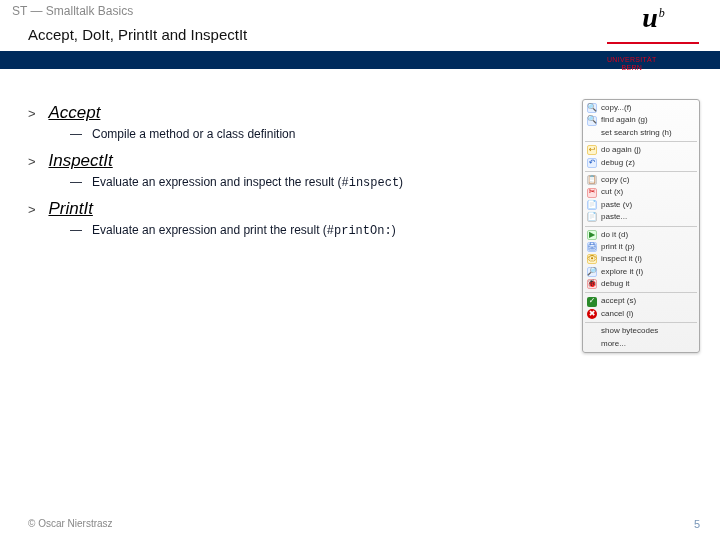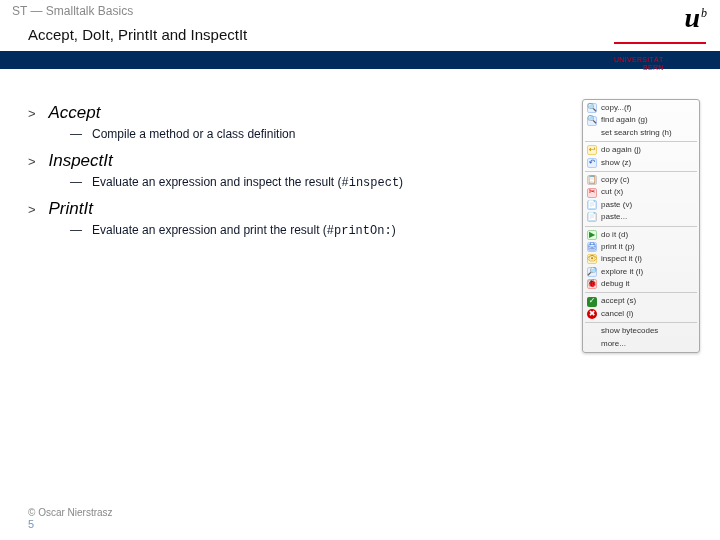--- a/index.html
+++ b/index.html
@@ -22,24 +22,24 @@
     font-weight: normal;
     color: #111;
   }
   .divider {
     height: 18px;
     background: #002b5c;
     width: 100%;
   }
   .logo-area {
     position: absolute;
-    right: 14px;
+    right: 21px;
     top: 2px;
     width: 92px;
-    text-align: right;
+    text-align: center;
   }
   .logo-u {
     font-family: Georgia, 'Times New Roman', serif;
     font-style: italic;
     font-size: 28px;
     font-weight: bold;
     letter-spacing: -1px;
   }
   .logo-u sup {
     font-size: 12px;
@@ -77,20 +77,21 @@
   .chev {
     display: inline-block;
     width: 16px;
     color: #444;
     font-size: 13px;
   }
   .term {
     font-size: 17px;
     font-style: italic;
     font-weight: 500;
+    text-decoration: underline;
   }
   .desc {
     padding-left: 42px;
     font-size: 12px;
     color: #0f172a;
     line-height: 1.3;
     margin-top: 4px;
   }
   .desc .dash { display:inline-block; width: 22px; }
   .code { font-family: "Courier New", monospace; }
@@ -131,21 +132,20 @@
   .ic-cancel { background:#d40000; color:#fff; border-radius:50%; }
   .footer {
     position: absolute;
     bottom: 10px;
     left: 28px;
     right: 20px;
     display: flex;
     justify-content: space-between;
     font-size: 10px;
     color: #888;
-    flex-direction: column;
   }
   .pagenum { color: #7896b8; font-size: 11px; }
 </style>
 </head>
 <body>
 
 <div class="header">ST — Smalltalk Basics</div>
 
 <div class="title-area">Accept, DoIt, PrintIt and InspectIt</div>
 
@@ -191,21 +191,21 @@
         <span class="mi-icon " style="visibility: hidden;"></span>
         <span>set search string (h)</span>
       </div>
       <div class="sep"></div>
       <div class="menu-item">
         <span class="mi-icon ic-yellow">↩</span>
         <span>do again (j)</span>
       </div>
       <div class="menu-item">
         <span class="mi-icon ic-blue">↶</span>
-        <span>show (z)</span>
+        <span>debug (z)</span>
       </div>
       <div class="sep"></div>
       <div class="menu-item">
         <span class="mi-icon ic-gray">📋</span>
         <span>copy (c)</span>
       </div>
       <div class="menu-item">
         <span class="mi-icon ic-red">✂</span>
         <span>cut (x)</span>
       </div>

